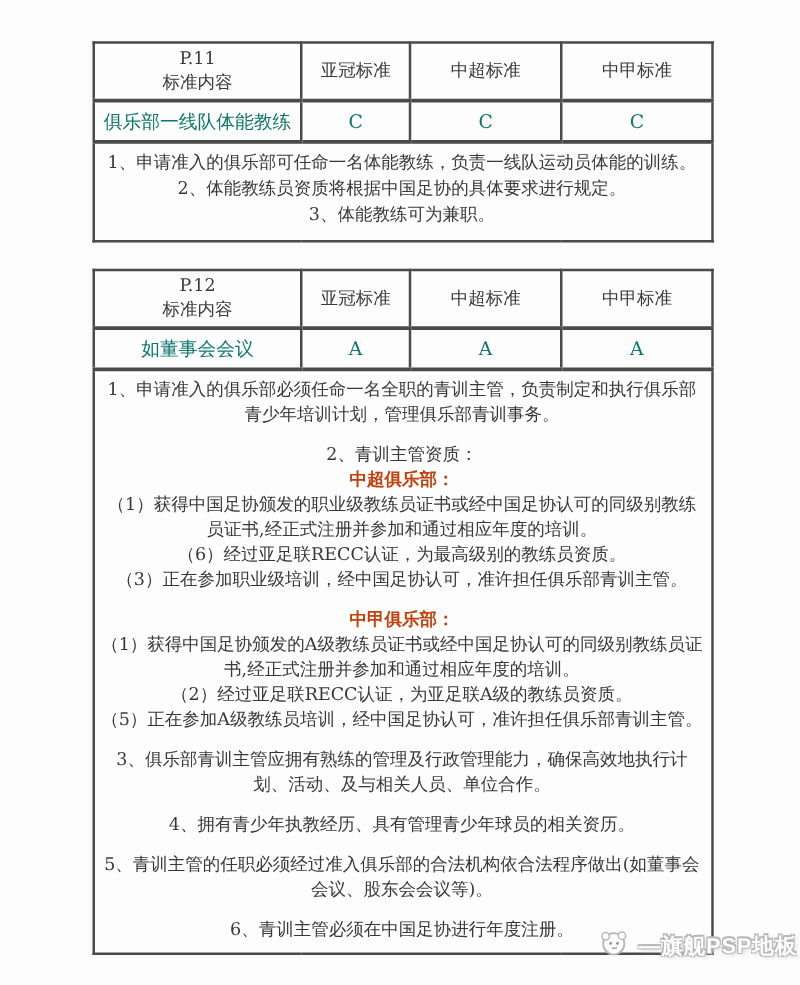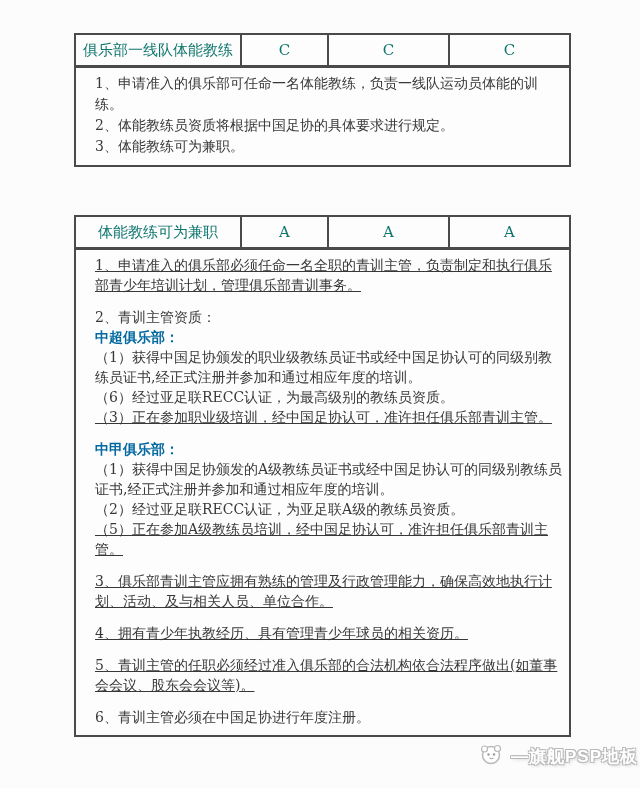--- a/index.html
+++ b/index.html
@@ -41,33 +41,33 @@
   tr.grade-row td {
     border-bottom-width: 3px;
     text-align: center;
     vertical-align: middle;
     font-size: 15px;
     height: 30px;
     color: #0f766e;
   }
   td.notes-cell {
     vertical-align: top;
-    text-align: left;
+    text-align: center;
     font-size: 14px;
     line-height: 20px;
-    padding: 5px 6px 8px 19px;
+    padding: 5px 6px 8px 4px;
     color: #383838;
   }
   .t1 td.notes-cell { height: 64px; line-height: 21px; }
   .t2 td.notes-cell { height: 452px; }
   .notes-cell p { margin: 0; }
-  .notes-cell p.gap { margin-bottom: 12px; text-decoration: underline; }
+  .notes-cell p.gap { margin-bottom: 12px; }
   .bold-head {
     font-weight: bold;
-    color: #0369a1;
+    color: #c2410c;
   }
   .code-line { display: block; }
   .watermark {
     position: absolute;
     top: 742px;
     right: 2px;
     display: flex;
     align-items: center;
     gap: 8px;
     z-index: 5;
@@ -91,20 +91,29 @@
 <body>
 
 <table class="doc-table t1">
   <colgroup>
     <col style="width:166px">
       <col style="width:87px">
       <col style="width:121px">
       <col style="width:121px">
   </colgroup>
   <tbody>
+    <tr class="header-row">
+      <td>
+        <span class="code-line">P.11</span>
+        <span class="code-line">标准内容</span>
+      </td>
+      <td>亚冠标准</td>
+      <td>中超标准</td>
+      <td>中甲标准</td>
+    </tr>
     <tr class="grade-row">
       <td>俱乐部一线队体能教练</td>
       <td>C</td>
       <td>C</td>
       <td>C</td>
     </tr>
     <tr>
       <td class="notes-cell" colspan="4">
         <p>1、申请准入的俱乐部可任命一名体能教练，负责一线队运动员体能的训练。</p>
         <p>2、体能教练员资质将根据中国足协的具体要求进行规定。</p>
@@ -115,22 +124,31 @@
 </table>
 
 <table class="doc-table t2">
   <colgroup>
     <col style="width:166px">
       <col style="width:87px">
       <col style="width:121px">
       <col style="width:121px">
   </colgroup>
   <tbody>
+    <tr class="header-row">
+      <td>
+        <span class="code-line">P.12</span>
+        <span class="code-line">标准内容</span>
+      </td>
+      <td>亚冠标准</td>
+      <td>中超标准</td>
+      <td>中甲标准</td>
+    </tr>
     <tr class="grade-row">
-      <td>体能教练可为兼职</td>
+      <td>如董事会会议</td>
       <td>A</td>
       <td>A</td>
       <td>A</td>
     </tr>
     <tr>
       <td class="notes-cell" colspan="4">
         <p class="gap">1、申请准入的俱乐部必须任命一名全职的青训主管，负责制定和执行俱乐部青少年培训计划，管理俱乐部青训事务。</p>
 
         <p>2、青训主管资质：</p>
         <p class="bold-head">中超俱乐部：</p>

